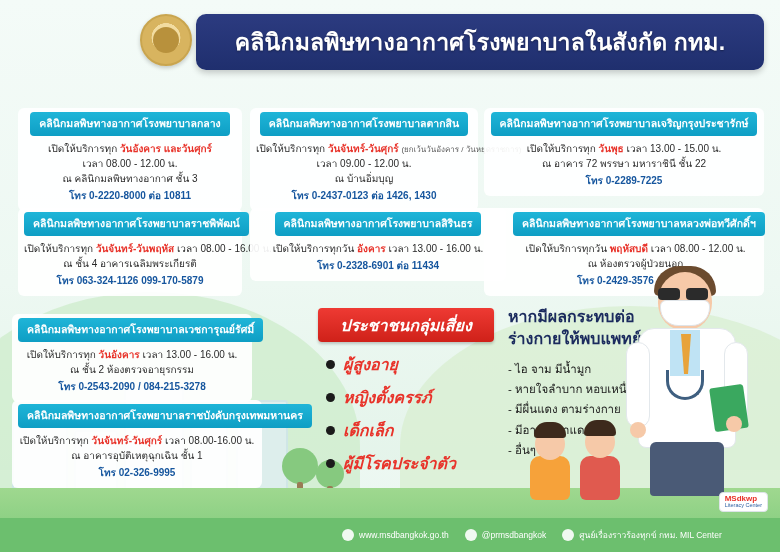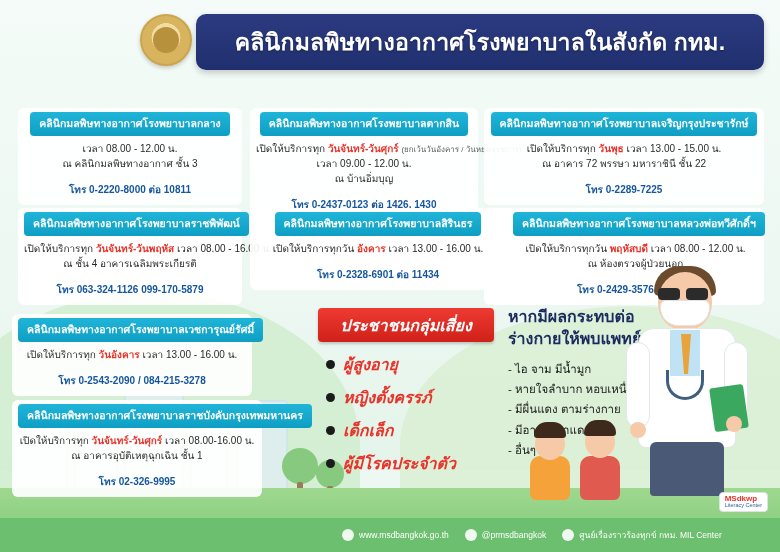--- a/index.html
+++ b/index.html
@@ -112,21 +112,21 @@
     text-align: center;
   }
   .card-line {
     font-size: 10px; color: #2a2a2a; text-align: center;
     line-height: 1.5; white-space: nowrap;
   }
   .card-line .hl { color: #e8332a; font-weight: bold; }
   .card-line .small { font-size: 8px; color: #5a5a5a; }
   .card-tel {
     font-size: 10px; color: #16569e; font-weight: bold; text-align: center;
-    margin-top: 11px; white-space: nowrap;
+    margin-top: 2px; white-space: nowrap;
   }
   .card.center-head { text-align: center; }
 
   
   .risk {
     position: absolute; left: 318px; top: 308px; width: 192px; height: 190px;
     background: rgba(255,255,255,.0);
     font-style: italic;
   }
   .risk-head {
@@ -235,20 +235,24 @@
 
   <div class="logo-circle"></div>
 
   <div class="header-bar">
     <div class="header-title">คลินิกมลพิษทางอากาศโรงพยาบาลในสังกัด กทม.</div>
   </div>
 
   <div class="card center-head" style="left:18px; top:108px; width:224px;">
     <div class="card-head">คลินิกมลพิษทางอากาศโรงพยาบาลกลาง</div>
     <div class="card-line">
+      <span>เปิดให้บริการทุก</span>
+      <span class="hl">วันอังคาร และวันศุกร์</span>
+    </div>
+    <div class="card-line">
       <span>เวลา</span>
       <span>08.00 - 12.00 น.</span>
     </div>
     <div class="card-line">ณ คลินิกมลพิษทางอากาศ ชั้น 3</div>
     <div class="card-tel">โทร 0-2220-8000 ต่อ 10811</div>
   </div>
 
   <div class="card center-head" style="left:250px; top:108px; width:228px;">
     <div class="card-head">คลินิกมลพิษทางอากาศโรงพยาบาลตากสิน</div>
     <div class="card-line">
@@ -312,20 +316,21 @@
   </div>
 
   <div class="card center-head" style="left:12px; top:314px; width:240px;">
     <div class="card-head">คลินิกมลพิษทางอากาศโรงพยาบาลเวชการุณย์รัศมิ์</div>
     <div class="card-line">
       <span>เปิดให้บริการทุก</span>
       <span class="hl">วันอังคาร</span>
       <span>เวลา</span>
       <span>13.00 - 16.00 น.</span>
     </div>
+    <div class="card-line">ณ ชั้น 2 ห้องตรวจอายุรกรรม</div>
     <div class="card-tel">โทร 0-2543-2090 / 084-215-3278</div>
   </div>
 
   <div class="card center-head" style="left:12px; top:400px; width:250px;">
     <div class="card-head">คลินิกมลพิษทางอากาศโรงพยาบาลราชบังคับกรุงเทพมหานคร</div>
     <div class="card-line">
       <span>เปิดให้บริการทุก</span>
       <span class="hl">วันจันทร์-วันศุกร์</span>
       <span>เวลา</span>
       <span>08.00-16.00 น.</span>

